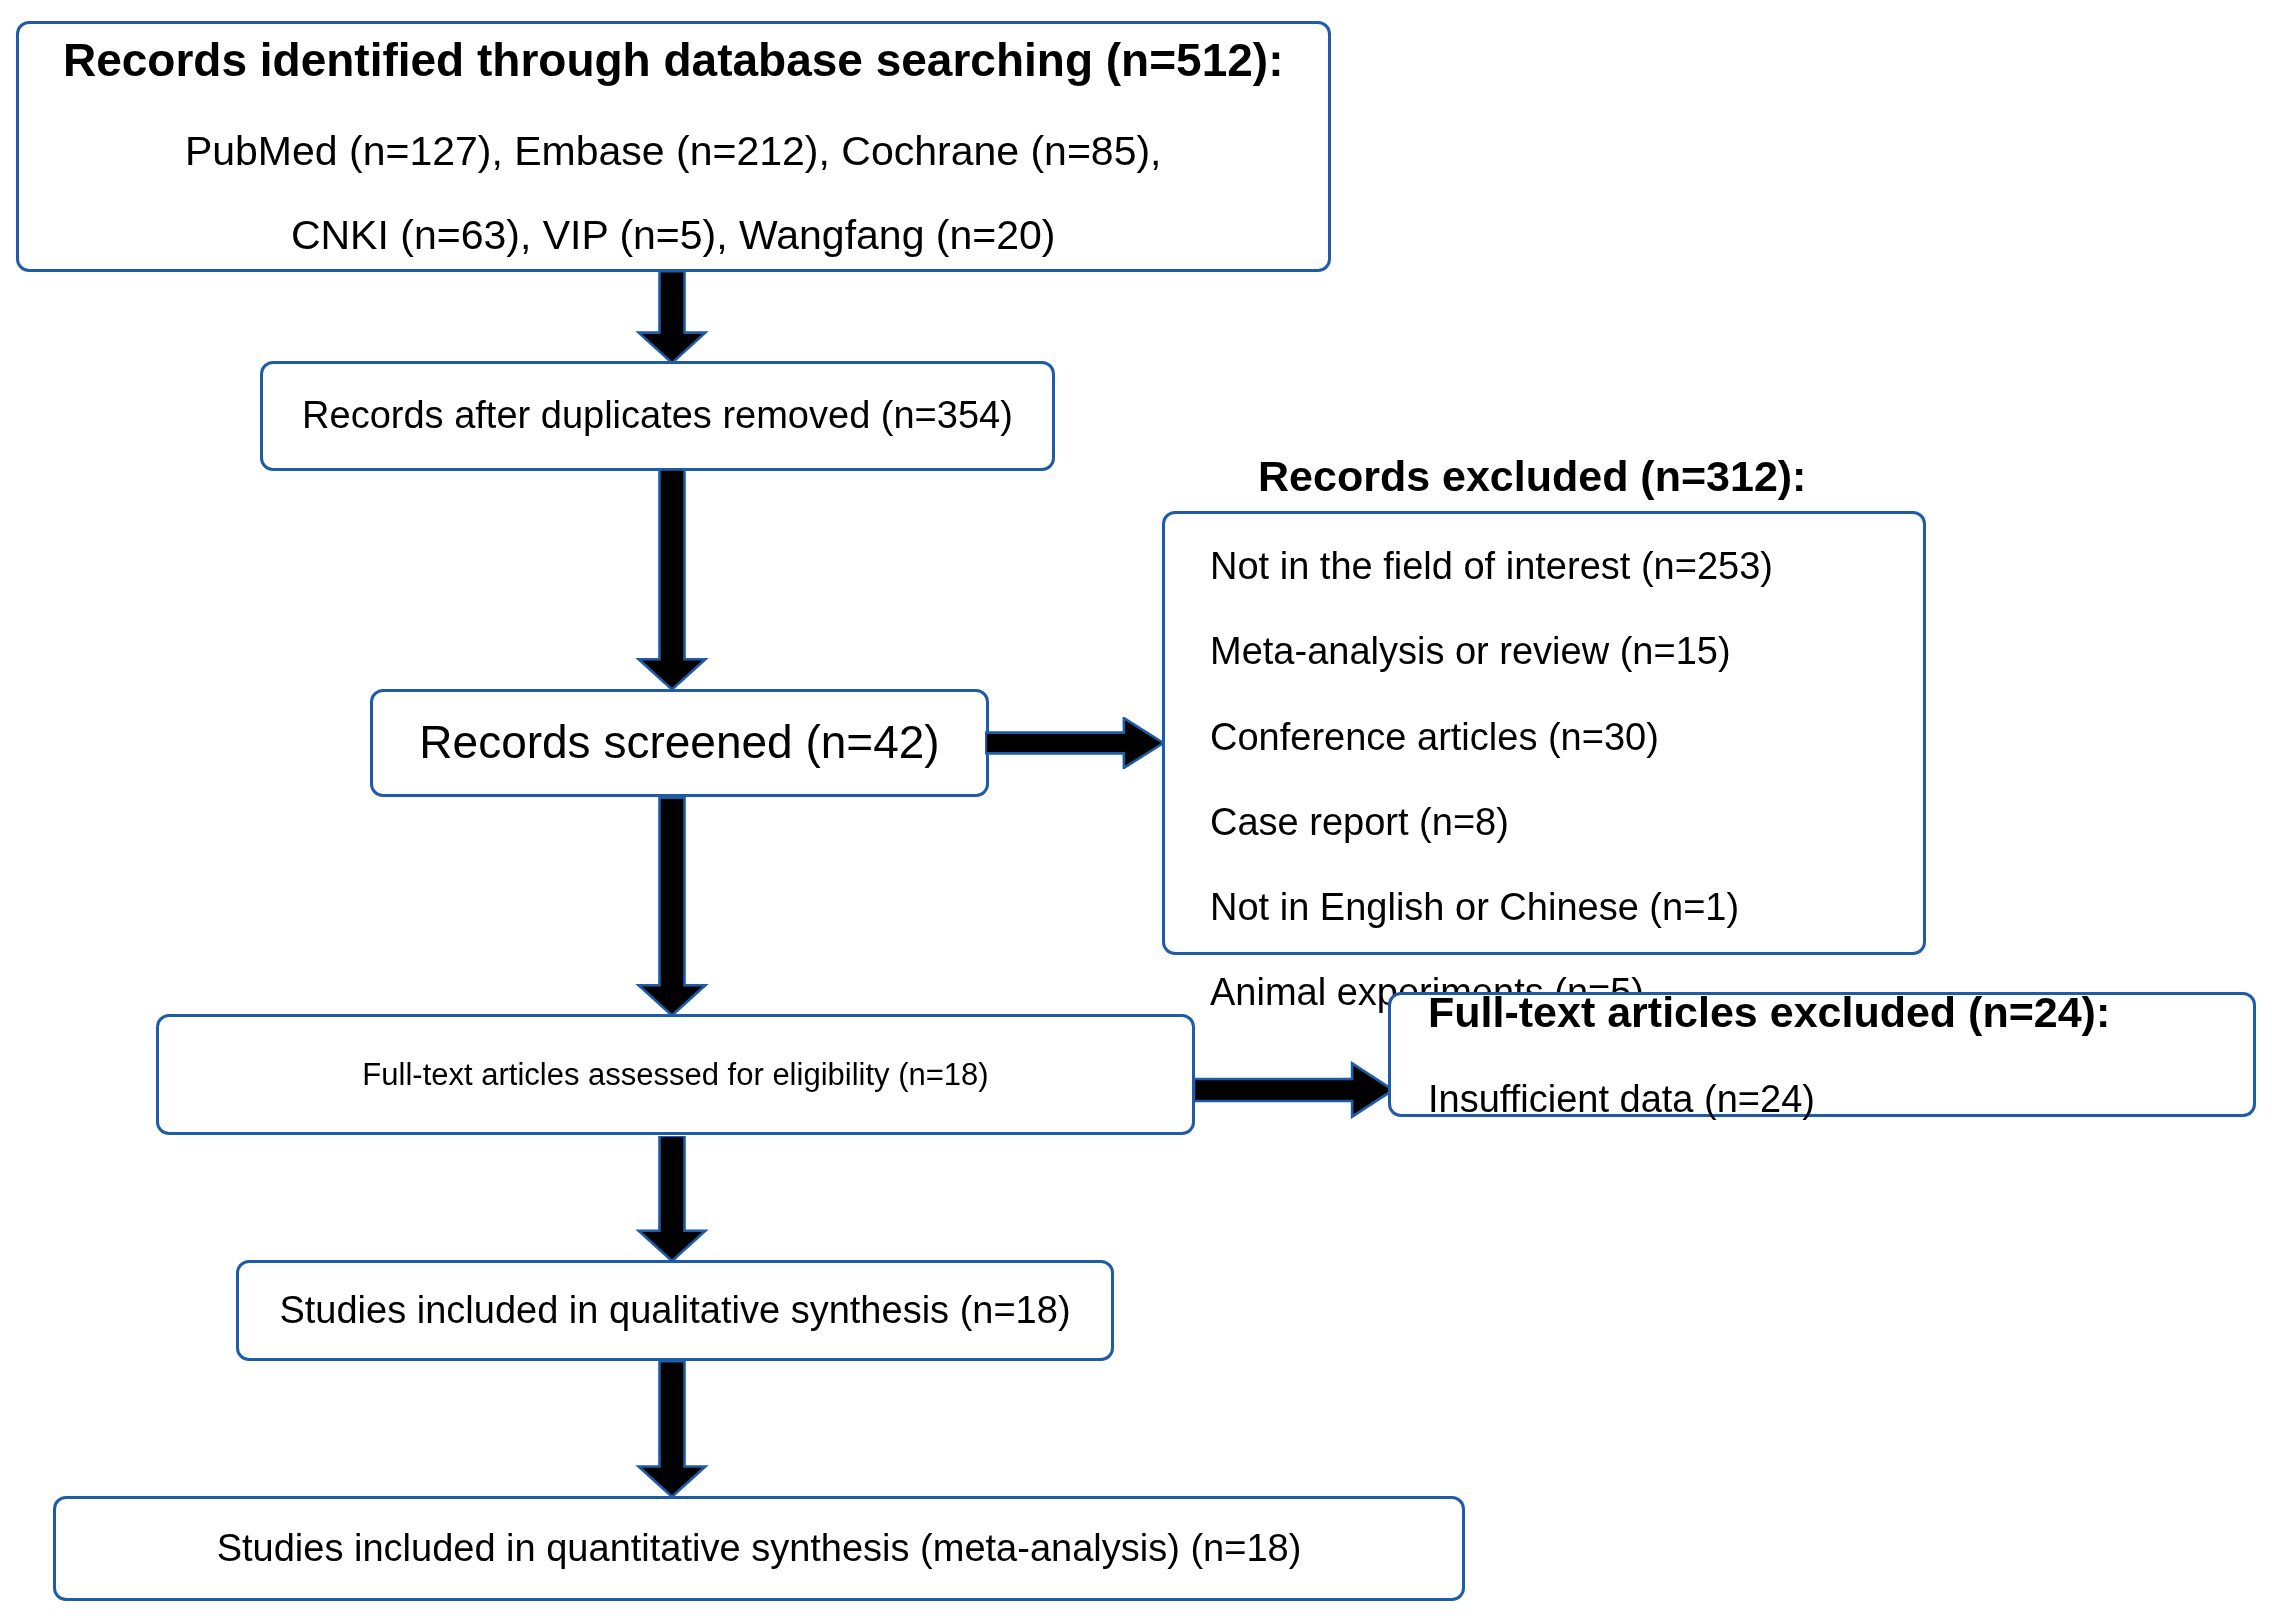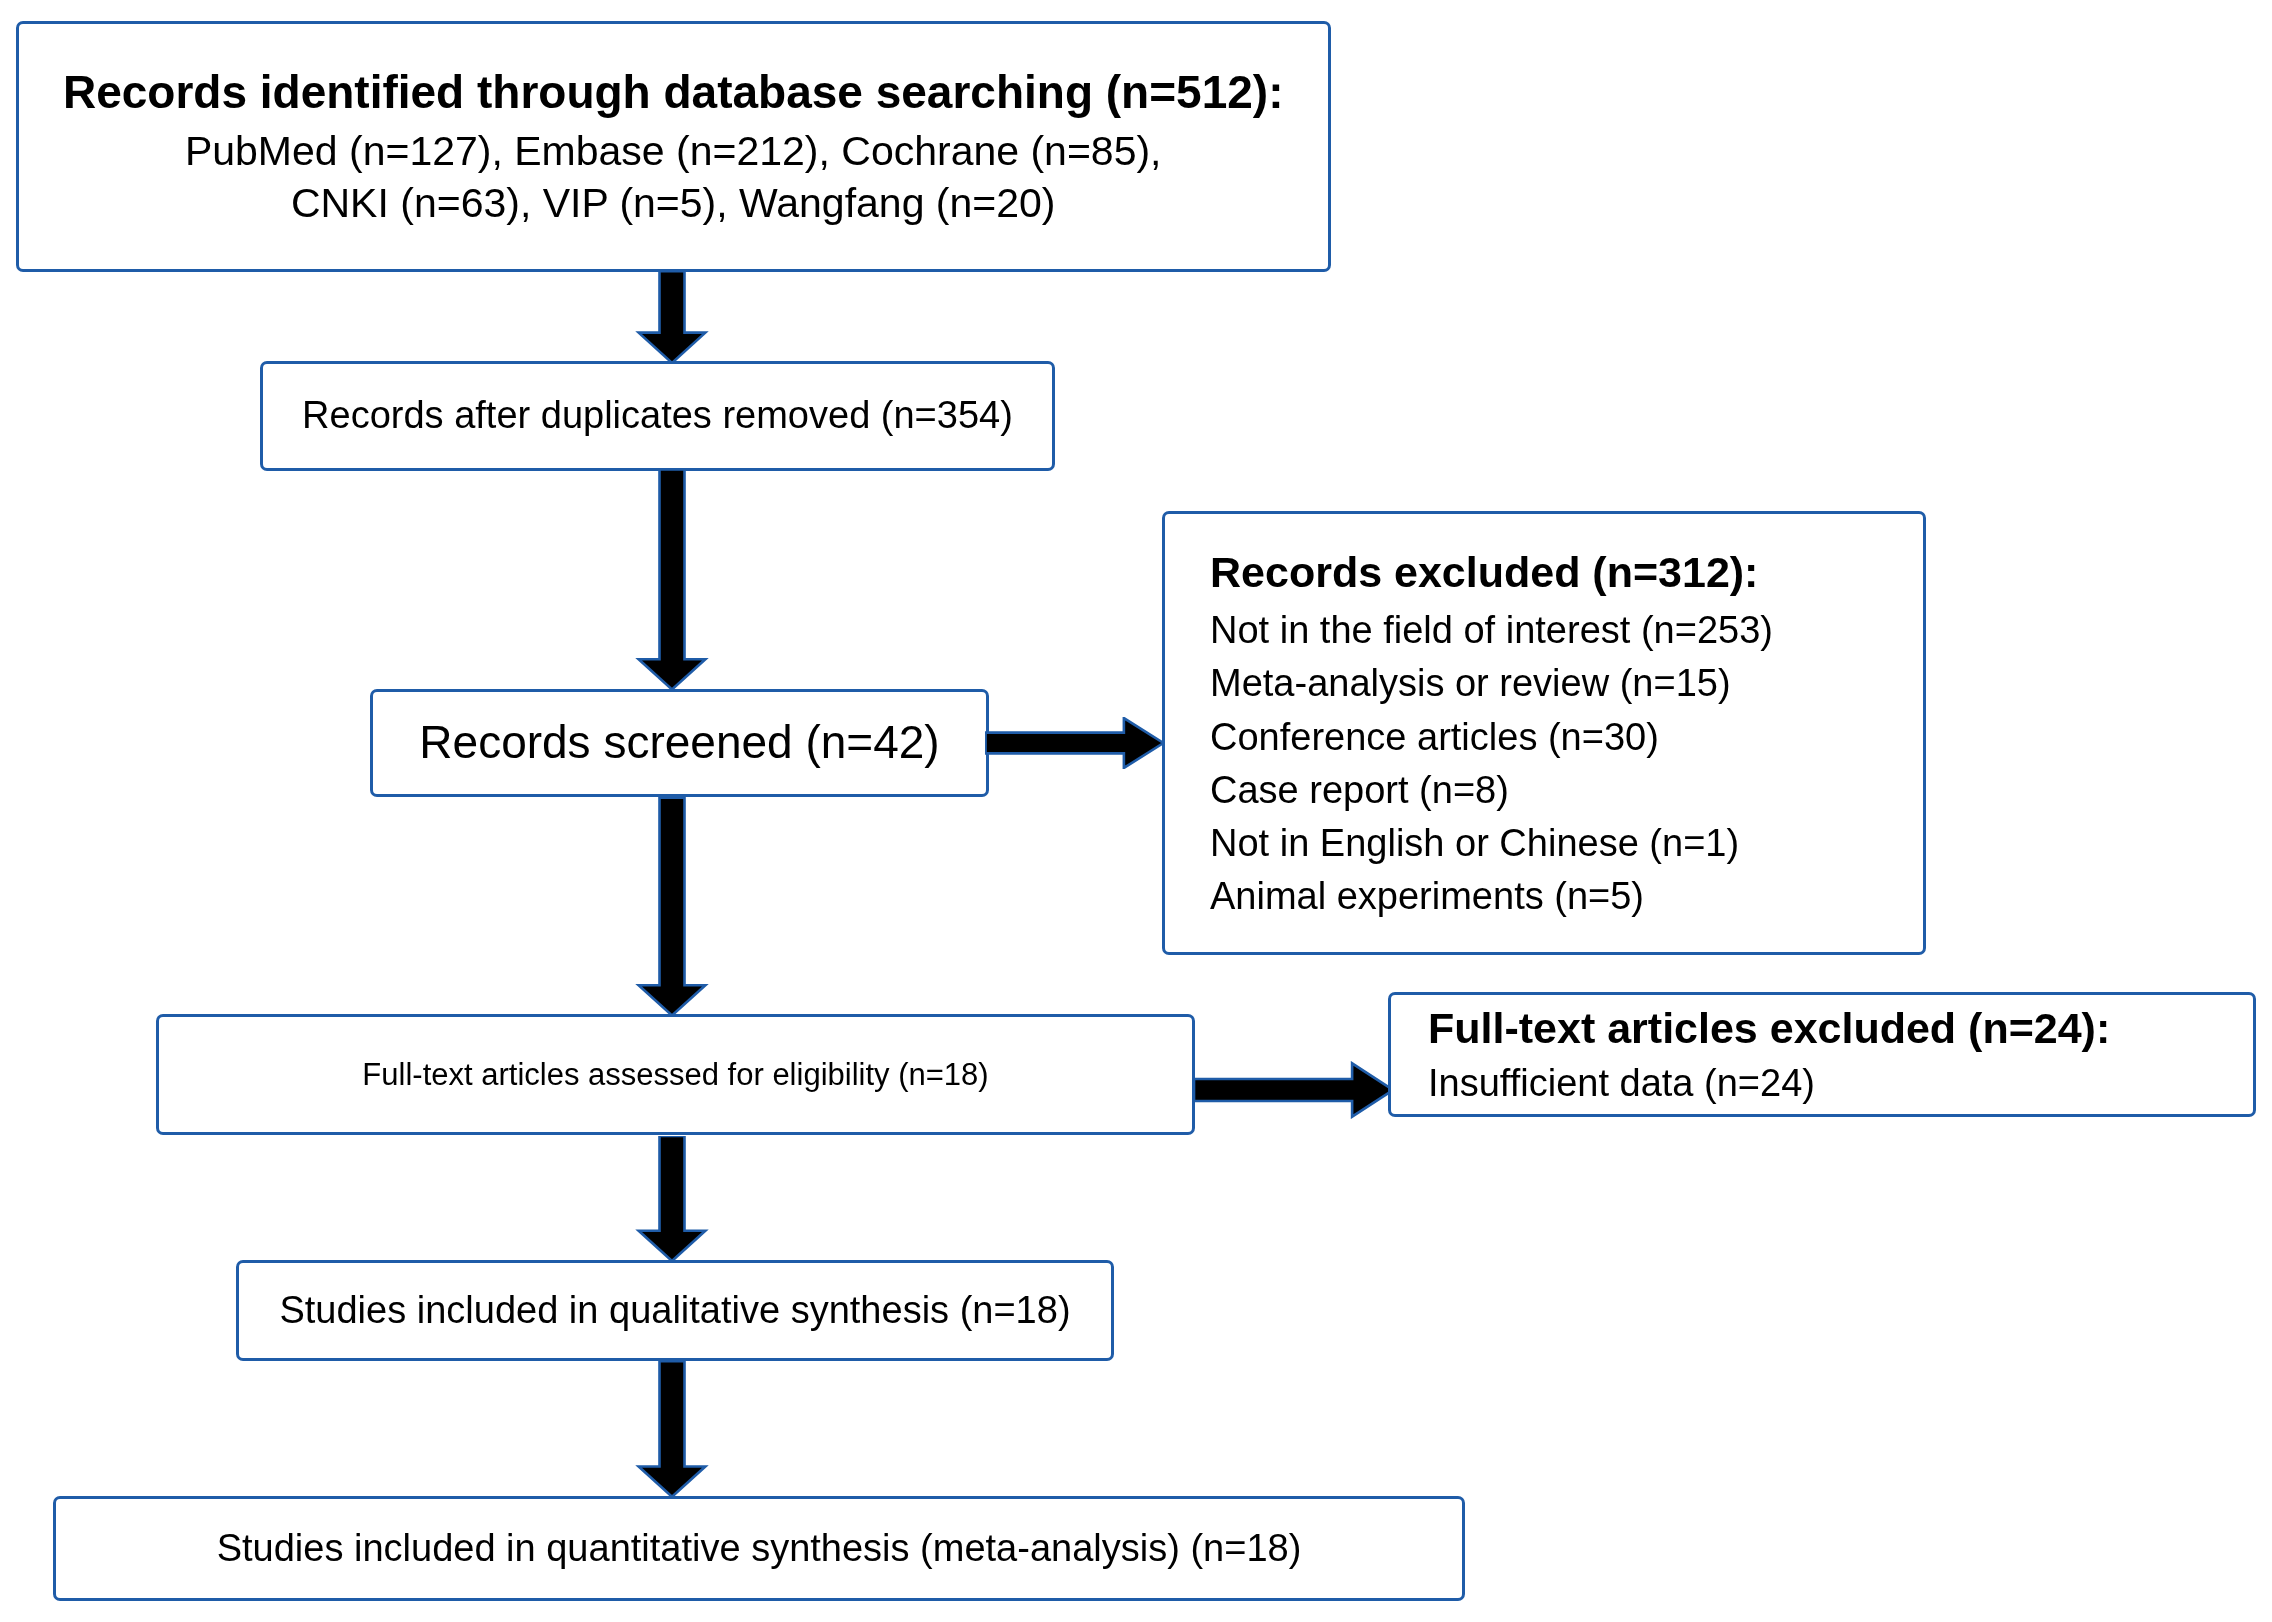--- a/index.html
+++ b/index.html
@@ -15,29 +15,30 @@
     position: relative;
     width: 2273px;
     height: 1622px;
     background: #ffffff;
     overflow: hidden;
   }
   .node {
     position: absolute;
     box-sizing: border-box;
     border: 3.7px solid #1f5ca8;
-    border-radius: 7px;
+    border-radius: 13px;
     background: #ffffff;
     display: flex;
     flex-direction: column;
     align-items: center;
     justify-content: center;
     text-align: center;
     color: #000000;
     line-height: 1.26;
+    gap: 32px;
   }
   .node.left-align {
     align-items: flex-start;
     text-align: left;
   }
   .node .line {
     display: block;
     white-space: nowrap;
   }
   .node .line.bold {
@@ -59,21 +60,21 @@
   #node-screened {
     left: 370px; top: 689px; width: 619px; height: 108px;
     font-size: 46px;
   }
 
   #node-excluded {
     left: 1162px; top: 511px; width: 764px; height: 444px;
     font-size: 38px; padding: 23px 0 23px 45px;
     align-items: flex-start; text-align: left; justify-content: center;
   }
-  #node-excluded .line.bold { font-size: 43px; margin-bottom: 5.2px; }
+  #node-excluded .line.bold { font-size: 43px; margin-bottom: 5.2px; margin-left: 48px; }
   #node-excluded .line { margin: 2.6px 0; }
 
   #node-fulltext {
     left: 156px; top: 1014px; width: 1039px; height: 121px;
     font-size: 31px;
   }
 
   #node-ftexcluded {
     left: 1388px; top: 992px; width: 868px; height: 125px;
     padding: 0 0 0 37px;

